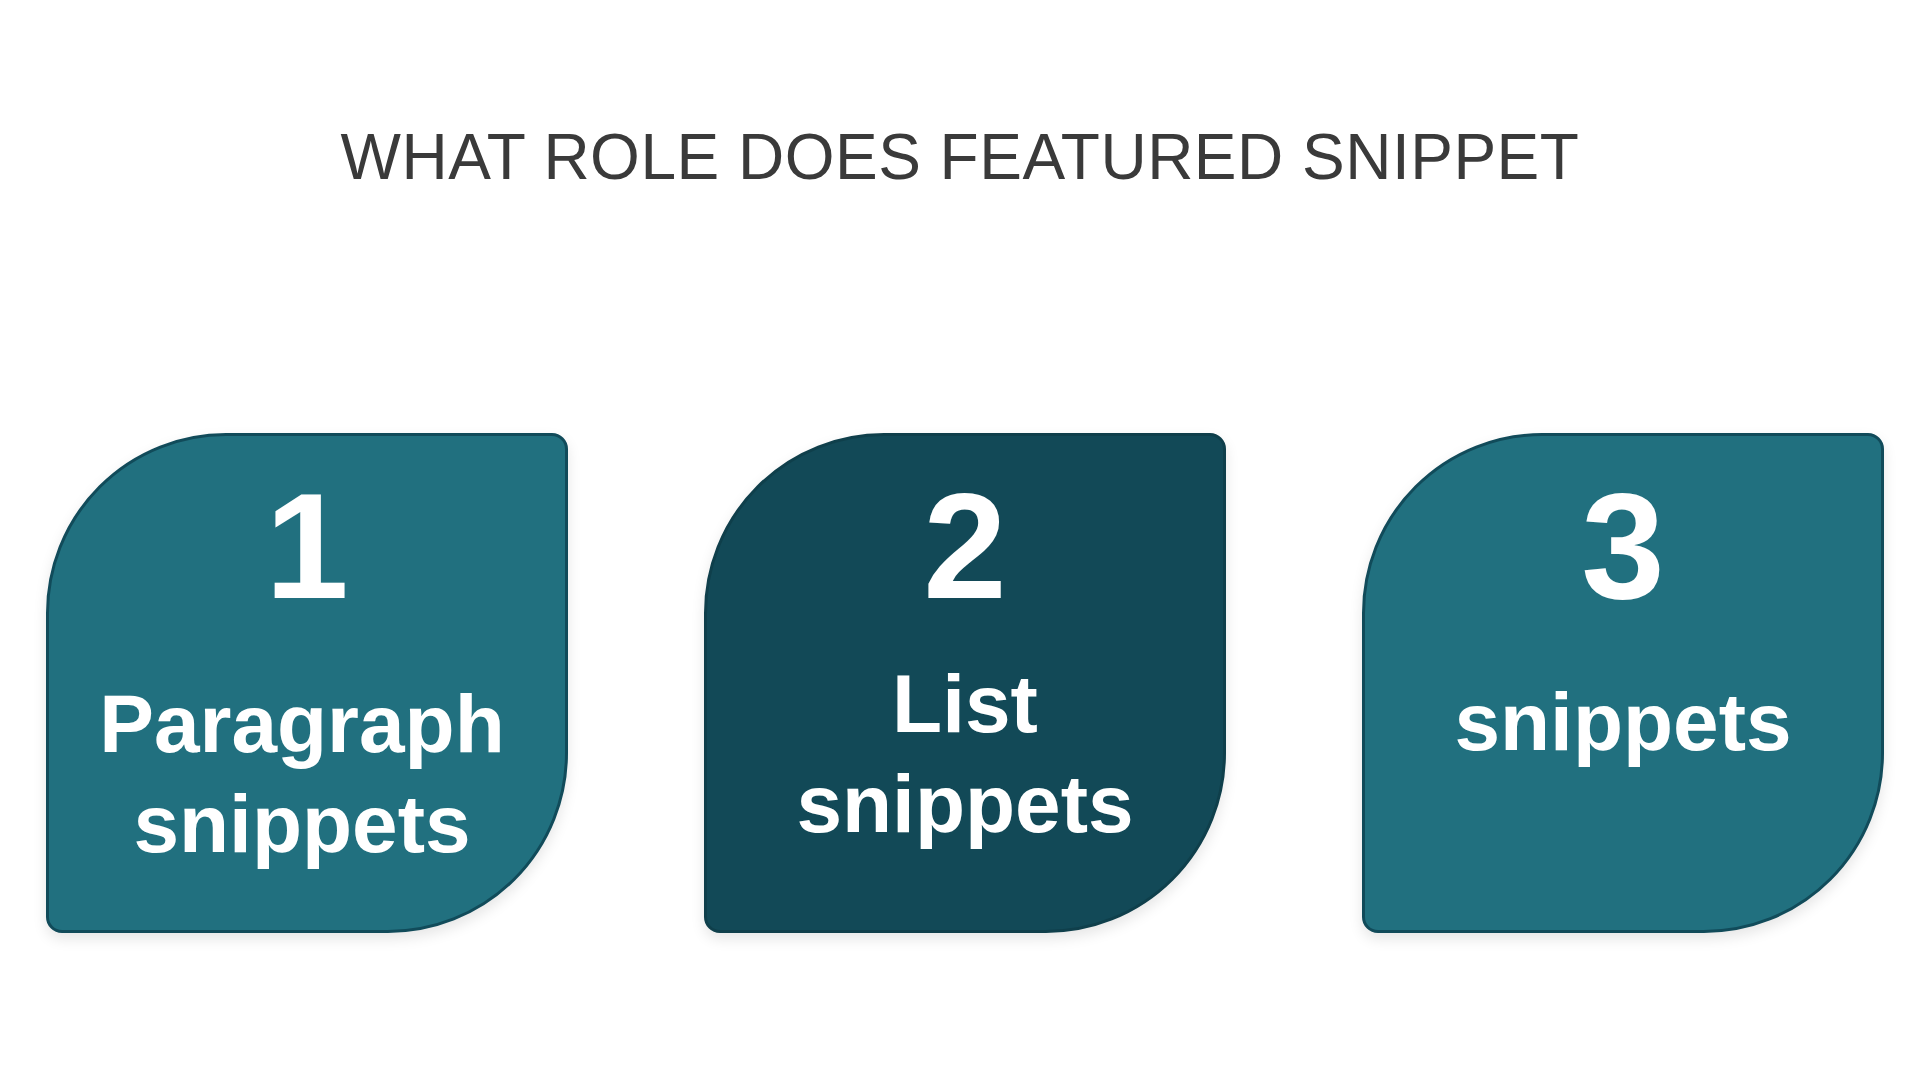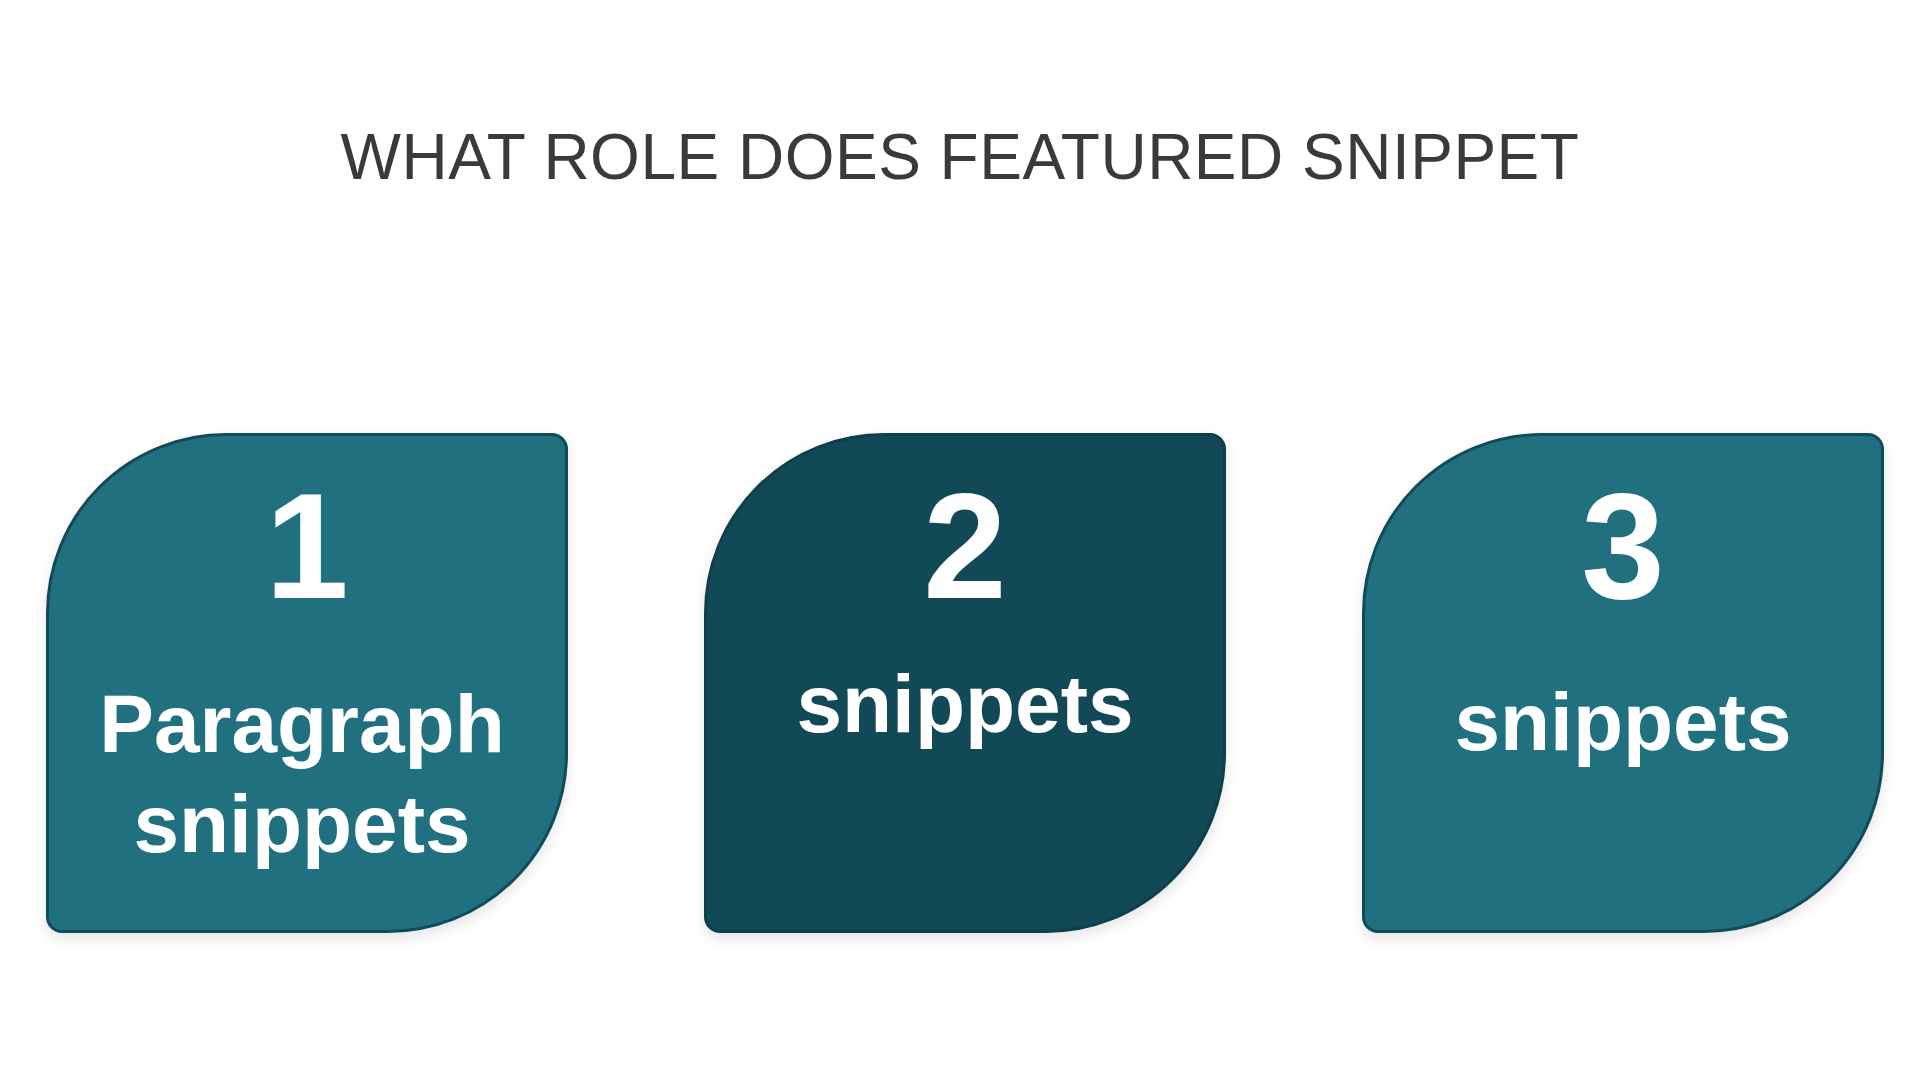--- a/index.html
+++ b/index.html
@@ -47,20 +47,21 @@
   <div class="num">1</div>
   <div class="label">
     <span>Paragraph</span>
     <span>snippets</span>
   </div>
 </div>
 
 <div class="card c2">
   <div class="num">2</div>
   <div class="label">
+    <span>List</span>
     <span>snippets</span>
   </div>
 </div>
 
 <div class="card c3">
   <div class="num">3</div>
   <div class="label">
     <span>snippets</span>
   </div>
 </div>

